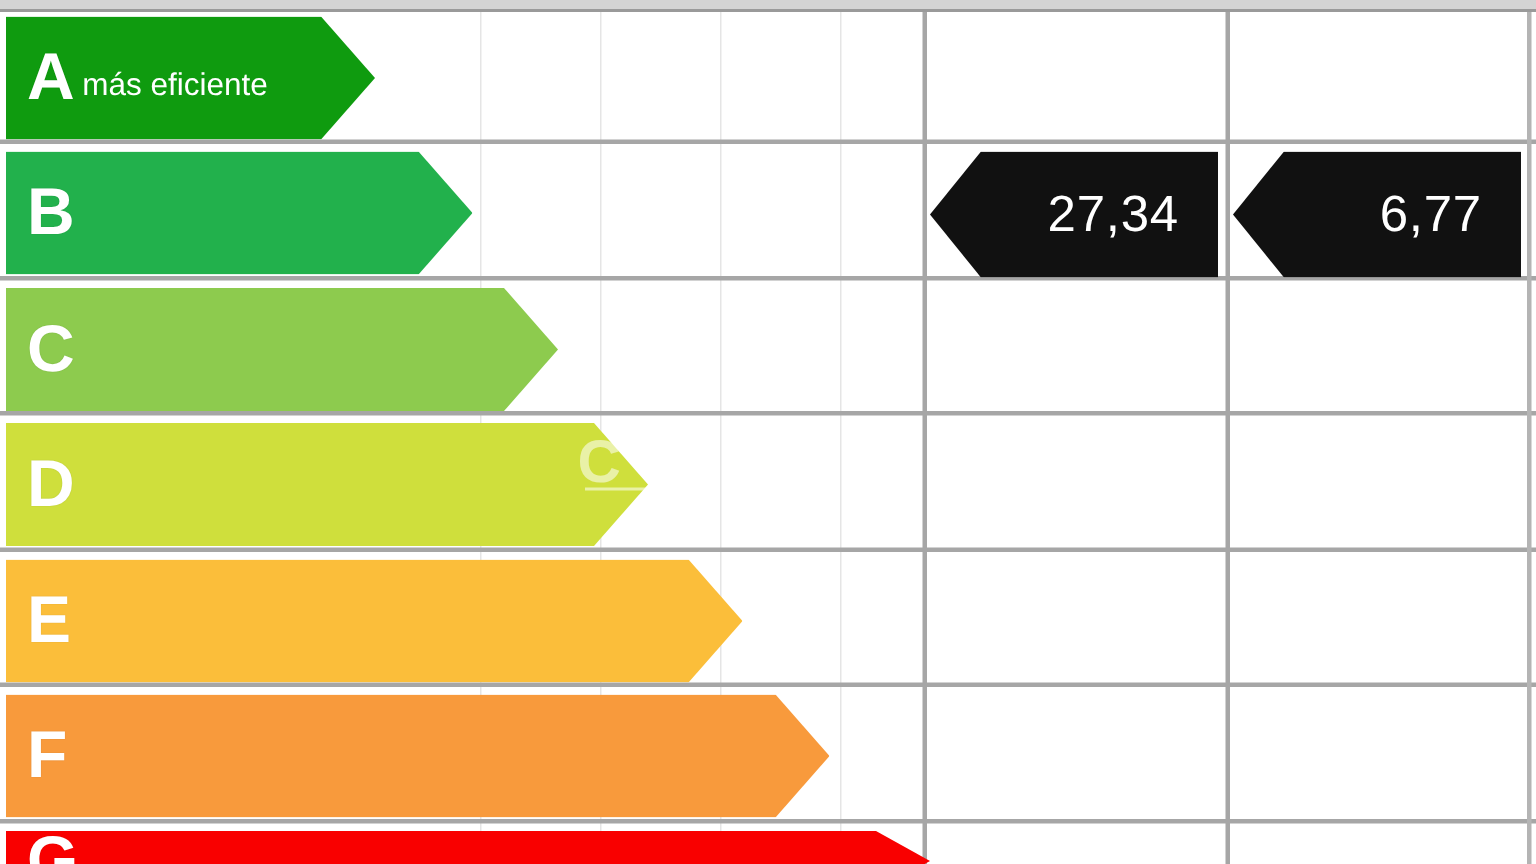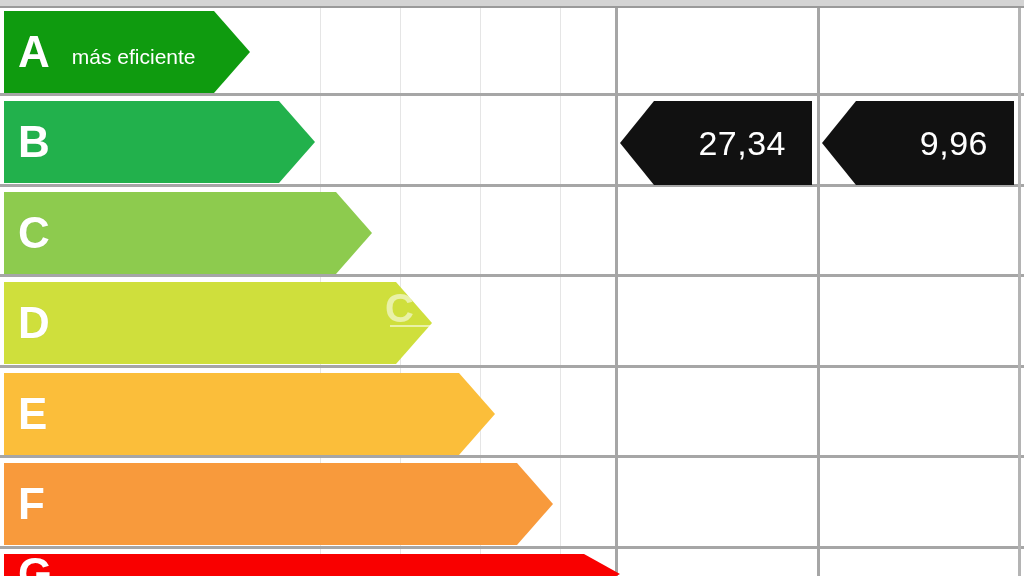--- a/index.html
+++ b/index.html
@@ -78,21 +78,21 @@
     line-height: 1;
     margin-left: 14px;
     letter-spacing: 0px;
     text-shadow: 0 0 1px rgba(0,0,0,0.12);
   }
   .bar-note {
     color: #ffffff;
     font-size: 21px;
     font-weight: normal;
     line-height: 1;
-    margin-left: 22px;
+    margin-left: 5px;
     padding-top: 9px;
   }
 
   
   .result-arrow {
     position: absolute;
     background: #111111;
     display: flex;
     align-items: center;
     justify-content: flex-end;
@@ -184,16 +184,16 @@
   </div>
 
   <div class="watermark" style="left:385px; top:288px;">C</div>
   <div class="watermark-bar" style="left:390px; top:325px; width:46px;"></div>
 
   <div class="result-arrow" id="res-0" style="left: 620px; top: 101px; width: 192px; height: 84px;">
     <span class="result-value">27,34</span>
   </div>
 
   <div class="result-arrow" id="res-1" style="left: 822px; top: 101px; width: 192px; height: 84px;">
-    <span class="result-value">9,96</span>
+    <span class="result-value">6,77</span>
   </div>
 
 </div>
 
 </body></html>

